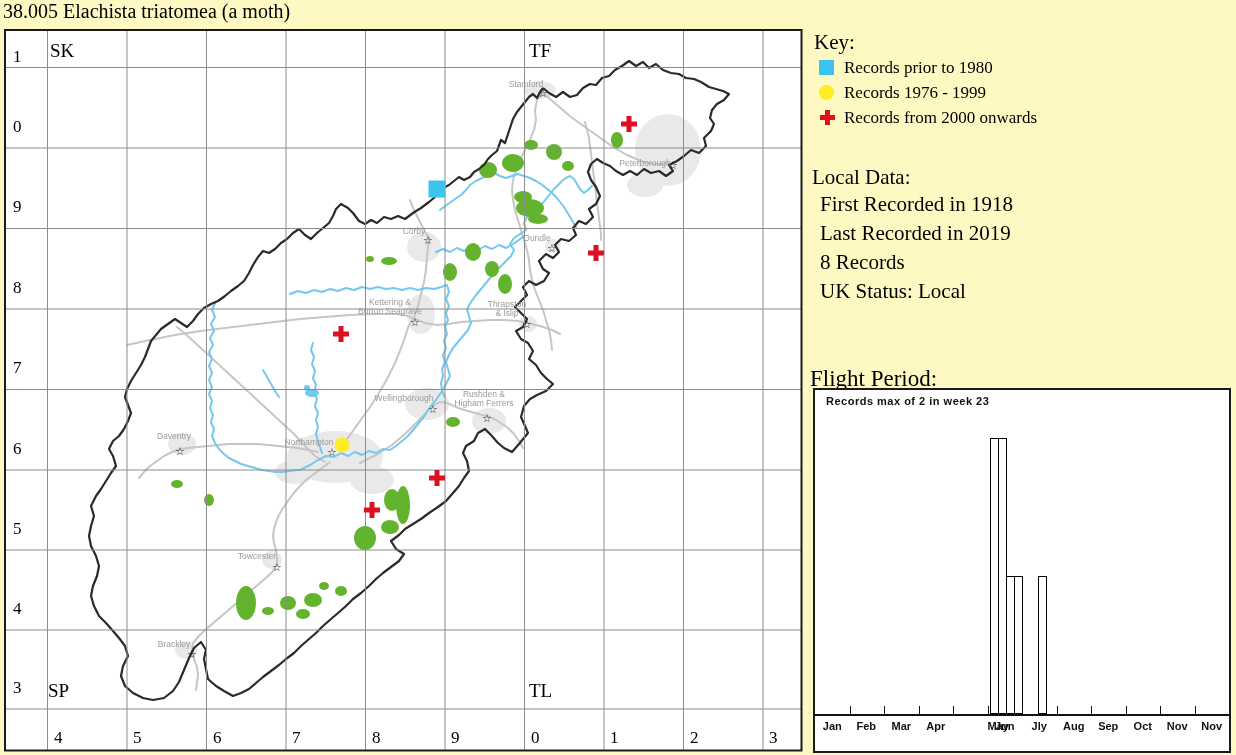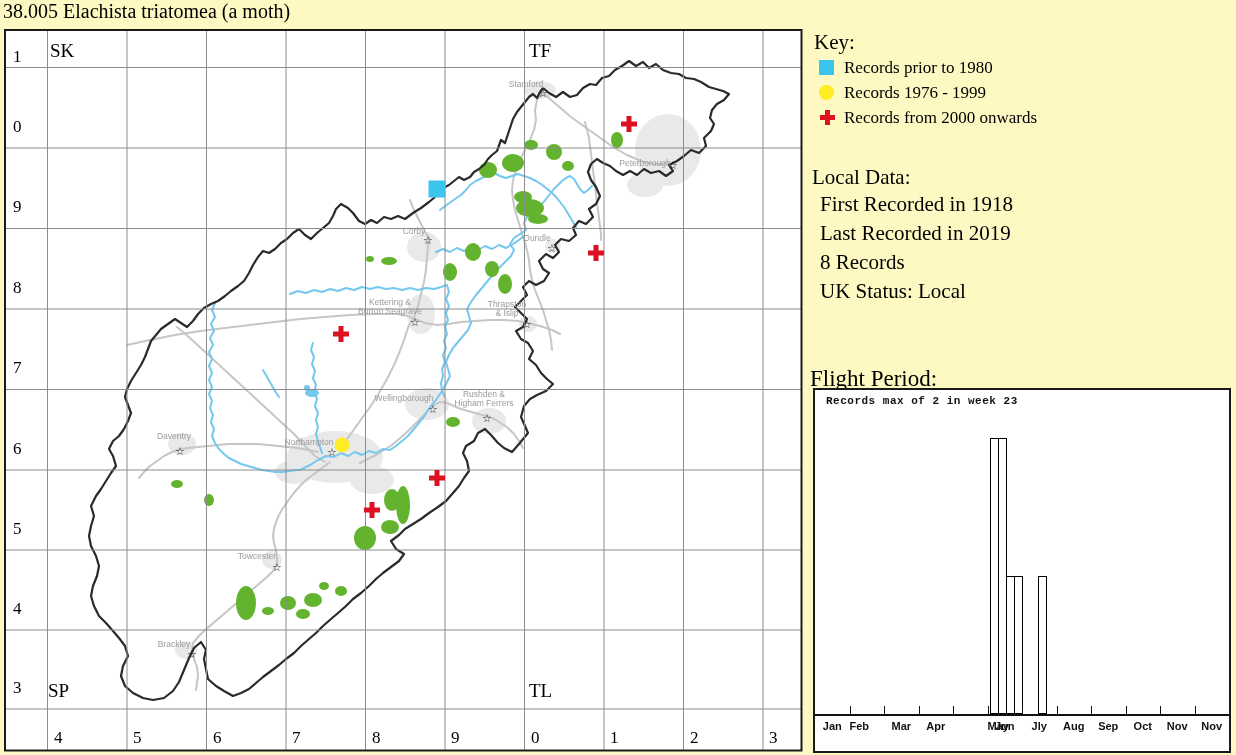--- a/index.html
+++ b/index.html
@@ -11,21 +11,21 @@
   #key{position:absolute;left:814px;top:30px;}
   #key-items{margin-top:0;}
   .key-row{display:flex;align-items:center;height:25px;font-size:17px;}
   .ksym{width:30px;display:flex;align-items:center;justify-content:flex-start;padding-left:5px;box-sizing:border-box;}
   #useful{position:absolute;left:812px;top:165px;}
   .ud-line{font-size:21px;line-height:29px;padding-left:8px;white-space:nowrap;font-family:Liberation Serif, serif;}
   #fp-title{position:absolute;left:810px;top:351px;font-size:23px;margin-top:15px;}
   #fp-chart{position:absolute;left:813px;top:388px;width:418px;height:365px;
             border:2px solid #1a1a1a;box-sizing:border-box;background:#fff;}
   #fp-note{position:absolute;left:11px;top:5px;
-           font-family:Liberation Mono, monospace;font-weight:bold;font-size:11px;
+           font-family:Liberation Sans, sans-serif;font-weight:bold;font-size:11px;
            letter-spacing:.5px;color:#111;white-space:nowrap;}
   .fp-bar{position:absolute;background:#fff;border:1px solid #000;box-sizing:border-box;}
   .fp-axis{position:absolute;left:0;right:0;top:324px;height:2px;background:#111;}
   .fp-tick{position:absolute;width:1px;height:8px;top:316px;background:#111;}
   .fp-month{position:absolute;top:330px;text-align:center;
             font-family:Liberation Sans, sans-serif;font-weight:bold;font-size:11px;color:#111;}
 </style>
 </head>
 <body>
 
@@ -227,21 +227,21 @@
         <div class="fp-tick" style="left: 103.5px;"></div>
         <div class="fp-tick" style="left: 138px;"></div>
         <div class="fp-tick" style="left: 172.5px;"></div>
         <div class="fp-tick" style="left: 207px;"></div>
         <div class="fp-tick" style="left: 241.5px;"></div>
         <div class="fp-tick" style="left: 276px;"></div>
         <div class="fp-tick" style="left: 310.5px;"></div>
         <div class="fp-tick" style="left: 345px;"></div>
         <div class="fp-tick" style="left: 379.5px;"></div>
         <div class="fp-month" style="left: 0px; width: 34.5px;">Jan</div>
-        <div class="fp-month" style="left: 27px; width: 34.5px;">Feb</div>
+        <div class="fp-month" style="left: 34px; width: 34.5px;">Feb</div>
         <div class="fp-month" style="left: 69px; width: 34.5px;">Mar</div>
         <div class="fp-month" style="left: 103.5px; width: 34.5px;">Apr</div>
         <div class="fp-month" style="left: 138px; width: 34.5px; margin-left: 28px;">May</div>
         <div class="fp-month" style="left: 172.5px; width: 34.5px;">Jun</div>
         <div class="fp-month" style="left: 207px; width: 34.5px;">Jly</div>
         <div class="fp-month" style="left: 241.5px; width: 34.5px;">Aug</div>
         <div class="fp-month" style="left: 276px; width: 34.5px;">Sep</div>
         <div class="fp-month" style="left: 310.5px; width: 34.5px;">Oct</div>
         <div class="fp-month" style="left: 345px; width: 34.5px;">Nov</div>
         <div class="fp-month" style="left: 379.5px; width: 34.5px;">Nov</div>

